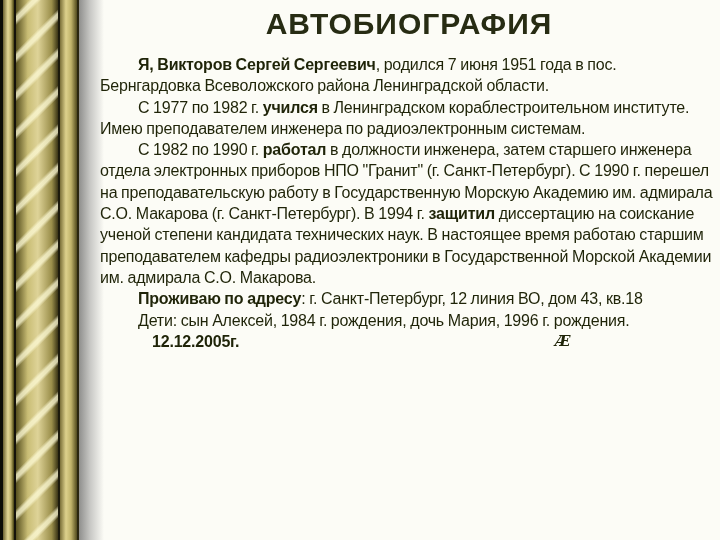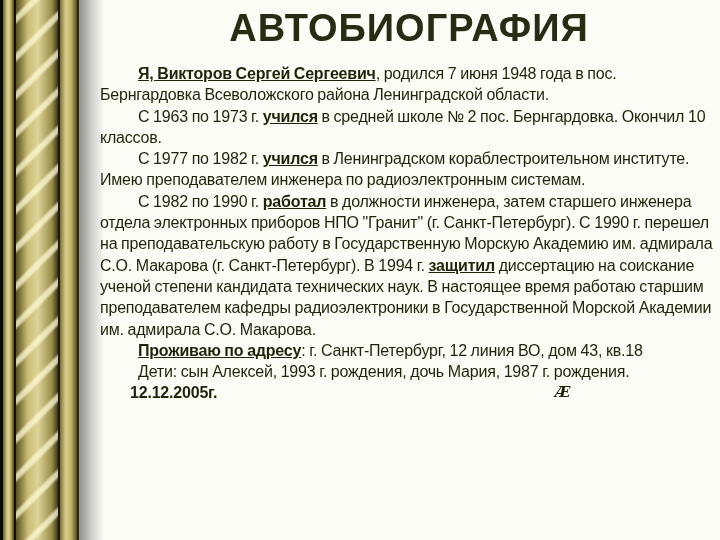--- a/index.html
+++ b/index.html
@@ -37,42 +37,42 @@
 
   
   .content {
     position: absolute;
     left: 100px; top: 0;
     width: 618px;
   }
   h1.title {
     margin: 7px 0 13px 0;
     text-align: center;
-    font-size: 38px;
+    font-size: 30px;
     font-weight: bold;
     letter-spacing: 1px;
     color: var(--title, #272c13);
     font-family: "Liberation Sans", sans-serif;
   }
   .text {
     font-size: 16px;
     line-height: 21.3px;
     letter-spacing: -0.2px;
     word-spacing: -0.5px;
   }
   .text p { margin: 0; text-indent: 38px; }
-  .text b { font-weight: bold; text-decoration: underline; }
+  .text b { font-weight: bold; }
 
   .date-row {
     position: relative;
     font-size: 16px;
     line-height: 21.3px;
     letter-spacing: -0.2px;
   }
-  .date { font-weight: bold; margin-left: 30px; }
+  .date { font-weight: bold; margin-left: 52px; }
   .signature-mark {
     position: absolute;
     left: 455px; top: 0;
     font-family: "DejaVu Serif", serif;
     font-style: italic;
     font-weight: bold;
     font-size: 15px;
   }
 </style>
 </head>
@@ -86,25 +86,24 @@
   <div class="b-sep2"></div>
   <div class="b-band2"></div>
   <div class="b-edge"></div>
   <div class="b-shadow"></div>
 </aside>
 
 <main class="content">
   <h1 class="title">АВТОБИОГРАФИЯ</h1>
 
   <div class="text">
-      <p><b>Я, Викторов Сергей Сергеевич</b><span>, родился 7 июня 1948 года в пос. Бернгардовка Всеволожского района Ленинградской области.</span></p>
-      <p><span>С 1963 по 1973 г. </span><b>учился</b><span> в средней школе № 2 пос. Бернгардовка. Окончил 10 классов.</span></p>
+      <p><b>Я, Викторов Сергей Сергеевич</b><span>, родился 7 июня 1951 года в пос. Бернгардовка Всеволожского района Ленинградской области.</span></p>
       <p><span>С 1977 по 1982 г. </span><b>учился</b><span> в Ленинградском кораблестроительном институте. Имею преподавателем инженера по радиоэлектронным системам.</span></p>
       <p><span>С 1982 по 1990 г. </span><b>работал</b><span> в должности инженера, затем старшего инженера отдела электронных приборов НПО "Гранит" (г. Санкт-Петербург). С 1990 г. перешел на преподавательскую работу в Государственную Морскую Академию им. адмирала С.О. Макарова (г. Санкт-Петербург). В 1994 г. </span><b>защитил</b><span> диссертацию на соискание ученой степени кандидата технических наук. В настоящее время работаю старшим преподавателем кафедры радиоэлектроники в Государственной Морской Академии им. адмирала С.О. Макарова.</span></p>
       <p><b>Проживаю по адресу</b><span>: г. Санкт-Петербург, 12 линия ВО, дом 43, кв.18</span></p>
-      <p><span>Дети: сын Алексей, 1993 г. рождения, дочь Мария, 1987 г. рождения.</span></p>
+      <p><span>Дети: сын Алексей, 1984 г. рождения, дочь Мария, 1996 г. рождения.</span></p>
     </div>
 
   <div class="date-row">
     <span class="date">12.12.2005г.</span>
     <span class="signature-mark">Æ</span>
   </div>
 </main>
 
 </body></html>

